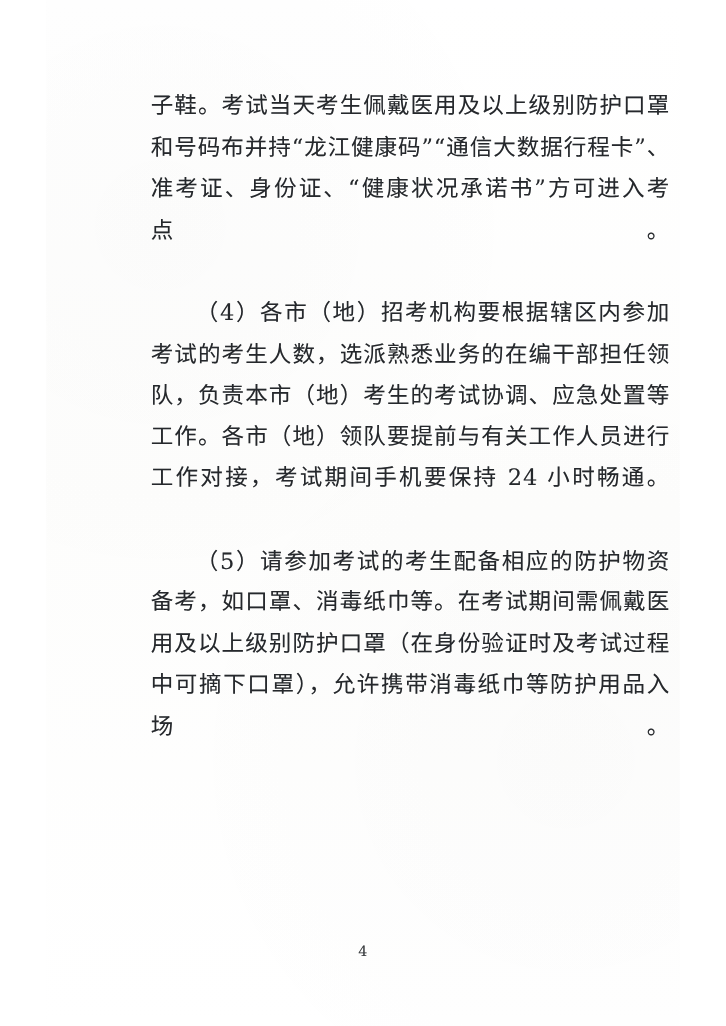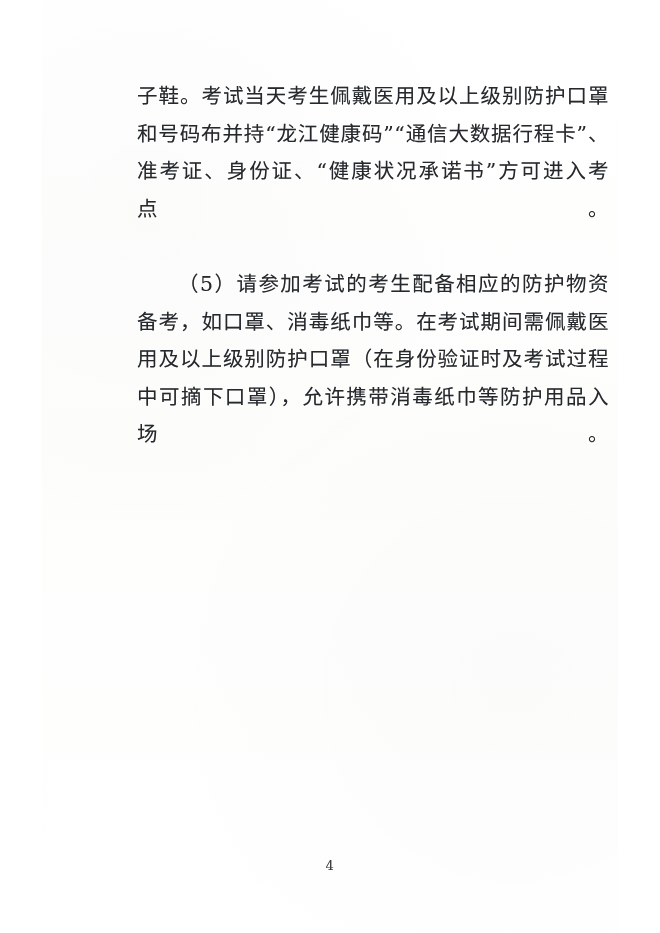--- a/index.html
+++ b/index.html
@@ -73,20 +73,21 @@
 </head>
 <body>
 
 <div class="page">
 
   <div class="text-body">
 
     <p class="para">子鞋。考试当天考生佩戴医用及以上级别防护口罩和号码布并持“龙江健康码”“通信大数据行程卡”、准考证、身份证、“健康状况承诺书”方可进入考点。</p>
 
 
+    <p class="para indent">（4）各市（地）招考机构要根据辖区内参加考试的考生人数，选派熟悉业务的在编干部担任领队，负责本市（地）考生的考试协调、应急处置等工作。各市（地）领队要提前与有关工作人员进行工作对接，考试期间手机要保持 24 小时畅通。</p>
 
     <p class="para indent">（5）请参加考试的考生配备相应的防护物资备考，如口罩、消毒纸巾等。在考试期间需佩戴医用及以上级别防护口罩（在身份验证时及考试过程中可摘下口罩），允许携带消毒纸巾等防护用品入场。</p>
 
   </div>
 
   <div class="page-number">4</div>
 
 </div>
 
 </body></html>

